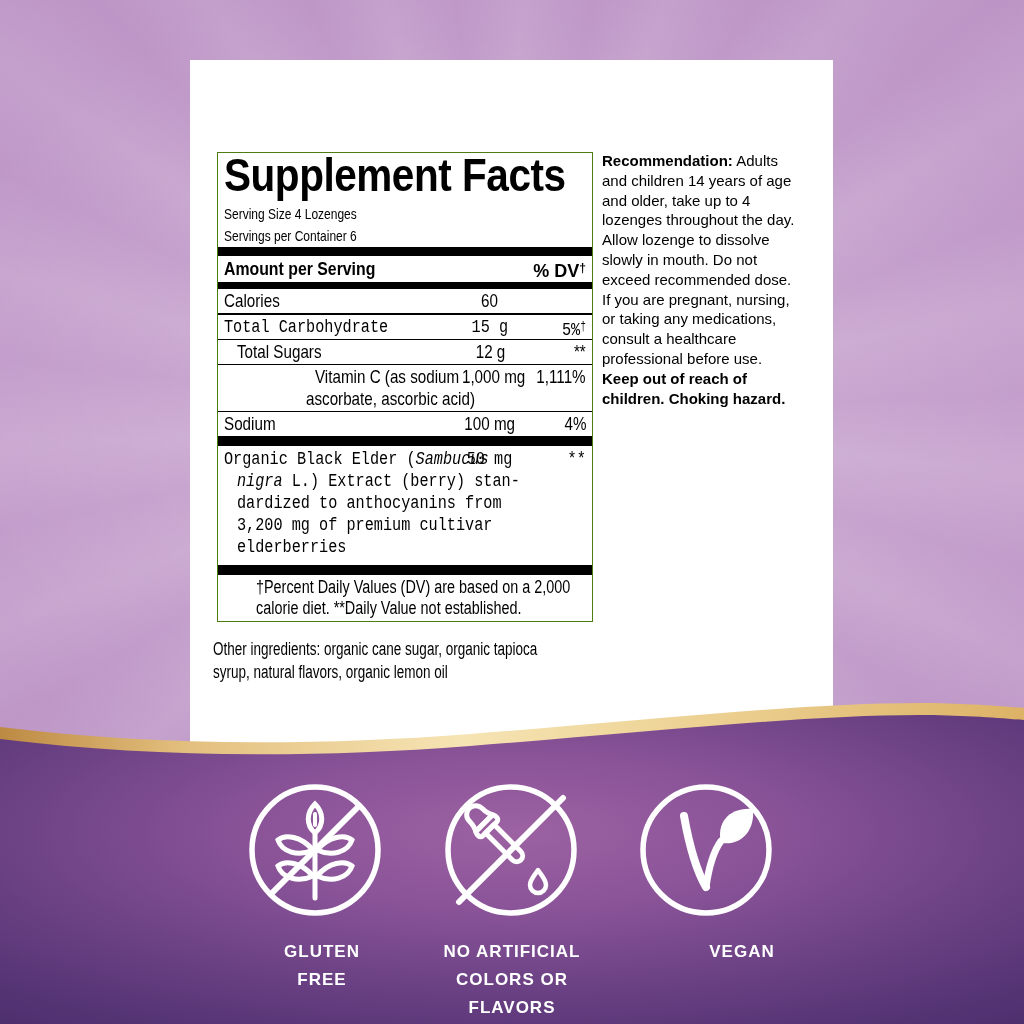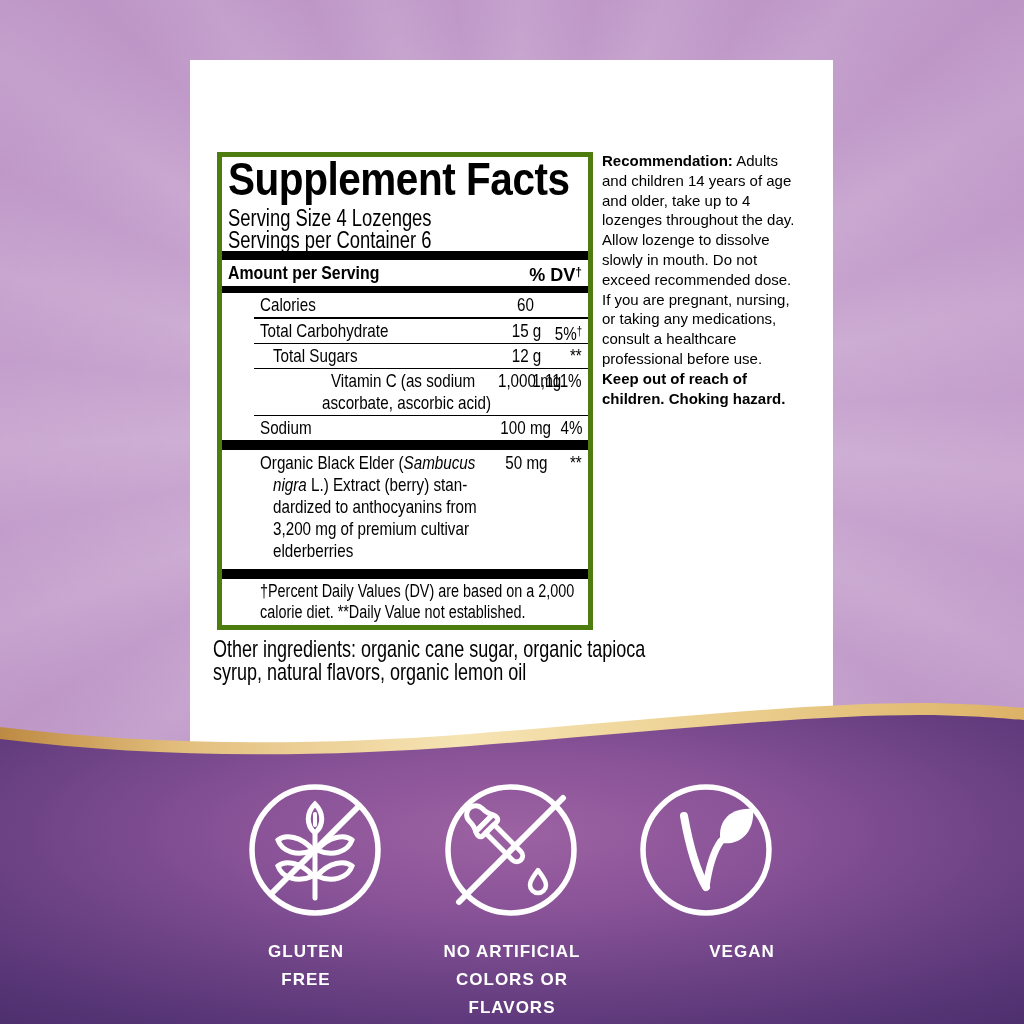--- a/index.html
+++ b/index.html
@@ -11,46 +11,46 @@
     background:
       radial-gradient(ellipse 980px 760px at 50% 40%, rgba(255,255,255,0.20), rgba(255,255,255,0) 62%),
       repeating-conic-gradient(from -8deg at 50% 41%, rgba(255,255,255,0) 0deg, rgba(255,255,255,0.10) 9deg, rgba(255,255,255,0) 19deg),
       radial-gradient(ellipse 1200px 1000px at 50% 40%, rgba(120,70,140,0) 55%, rgba(120,70,140,0.20) 100%),
       linear-gradient(180deg,#bd95c6 0%,#c39dcb 45%,#b88fc2 100%);}
 
   
   .card{position:absolute;left:190px;top:60px;width:643px;height:690px;background:#ffffff;z-index:1;}
 
   
-  .sf-table{position:absolute;left:27px;top:92px;width:376px;border:5px solid #4d7c0f;box-sizing:border-box;background:#fff;}
+  .sf-table{position:absolute;left:27px;top:92px;width:376px;border:1px solid #4d7c0f;box-sizing:border-box;background:#fff;}
   .cx88{display:inline-block;transform:scaleX(0.88);transform-origin:0 50%;white-space:nowrap;}
   .cx80{display:inline-block;transform:scaleX(0.80);transform-origin:0 50%;white-space:nowrap;}
   .cx80c{display:inline-block;transform:scaleX(0.80);transform-origin:50% 50%;white-space:nowrap;}
   .cx80r{display:inline-block;transform:scaleX(0.80);transform-origin:100% 50%;white-space:nowrap;}
   .cx75{display:inline-block;transform:scaleX(0.75);transform-origin:0 50%;white-space:nowrap;}
   .sf-title{font-size:46px;font-weight:bold;letter-spacing:-0.5px;line-height:44px;padding:0 0 0 6px;white-space:nowrap;}
-  .sf-serving{font-size:23px;line-height:22px;padding:6px 6px 0;height:44px;}
+  .sf-serving{font-size:15px;line-height:22px;padding:6px 6px 0;height:44px;}
   .bar{background:#000;}
   .h9{height:9px;} .h7{height:7px;} .h10{height:10px;}
   .sf-header{position:relative;font-size:18px;font-weight:bold;line-height:22px;padding:2px 6px;height:22px;}
   .sf-header .hdr-dv{position:absolute;right:6px;top:1px;}
   .sup{font-size:12px;vertical-align:5px;}
-  .row{position:relative;font-size:19px;line-height:22px;padding:1px 6px;border-top:1px solid #000;margin-left:32px;}
-  .row.noline{border-top:none;}
+  .row{position:relative;font-size:19px;line-height:22px;padding:1px 6px;border-top:1px solid #000;}
+  .row.noline{border-top:none;font-family:Liberation Mono, monospace;}
   .row.b2{border-top:none;border-bottom:2px solid #000;}
   .amt{position:absolute;left:236px;top:1px;width:72px;text-align:center;}
   .dv{position:absolute;right:6px;top:1px;}
   .ind1{padding-left:13px;}
   .ind2{padding-left:27px;}
   .elder{padding-top:2px;padding-bottom:7px;}
   .fn{font-size:18px;line-height:21px;padding:2px 6px 2px;margin-left:32px;}
   i{font-style:italic;}
 
   
-  .oi{position:absolute;left:23px;top:578px;width:410px;font-size:24px;line-height:22.5px;text-align:center;}
+  .oi{position:absolute;left:23px;top:578px;width:410px;font-size:18px;line-height:22.5px;}
 
   
   .rec{position:absolute;left:412px;top:91px;width:222px;font-size:15px;line-height:19.8px;}
   .rec div{white-space:nowrap;}
   .rec .b{font-weight:bold;}
 
   
   .bottom{position:absolute;left:0;top:690px;width:1024px;height:334px;z-index:2;}
   .wave{position:absolute;left:0;top:0;width:1024px;height:334px;display:block;}
   .badge-icon{position:absolute;top:90px;width:140px;height:140px;}
@@ -184,21 +184,21 @@
         <line x1="114" y1="26" x2="26" y2="114"></line>
         <line x1="70" y1="54" x2="70" y2="118" stroke-width="5"></line>
         <path d="M70,24 C79,33 79,45 70,53 C61,45 61,33 70,24 Z" stroke-width="5"></path>
         <line x1="70" y1="34" x2="70" y2="45" stroke-width="4"></line>
         <path d="M72,70 C84,56 100,54 107,60 C103,72 87,77 72,70 Z" stroke-width="5"></path>
         <path d="M68,70 C56,56 40,54 33,60 C37,72 53,77 68,70 Z" stroke-width="5"></path>
         <path d="M72,96 C84,82 100,80 107,86 C103,98 87,103 72,96 Z" stroke-width="5"></path>
         <path d="M68,96 C56,82 40,80 33,86 C37,98 53,103 68,96 Z" stroke-width="5"></path>
       </g>
     </svg>
-    <div class="badge-label" style="left:196px;">
+    <div class="badge-label" style="left:212px;">
       <div>GLUTEN</div>
       <div>FREE</div>
     </div>
 
     <svg class="badge-icon" style="left:441px;" viewBox="0 0 140 140">
       <g fill="none" stroke="#ffffff" stroke-width="6" stroke-linecap="round">
         <circle cx="70" cy="70" r="63" stroke-width="5.5"></circle>
         <line x1="122" y1="18" x2="18" y2="122"></line>
         <g transform="rotate(-45 70 70)" stroke-width="5" stroke-linejoin="round">
           <path d="M61,20 a9,9 0 0 1 18,0 c0,6 1,9 3,12 h-24 c2,-3 3,-6 3,-12 z"></path>

